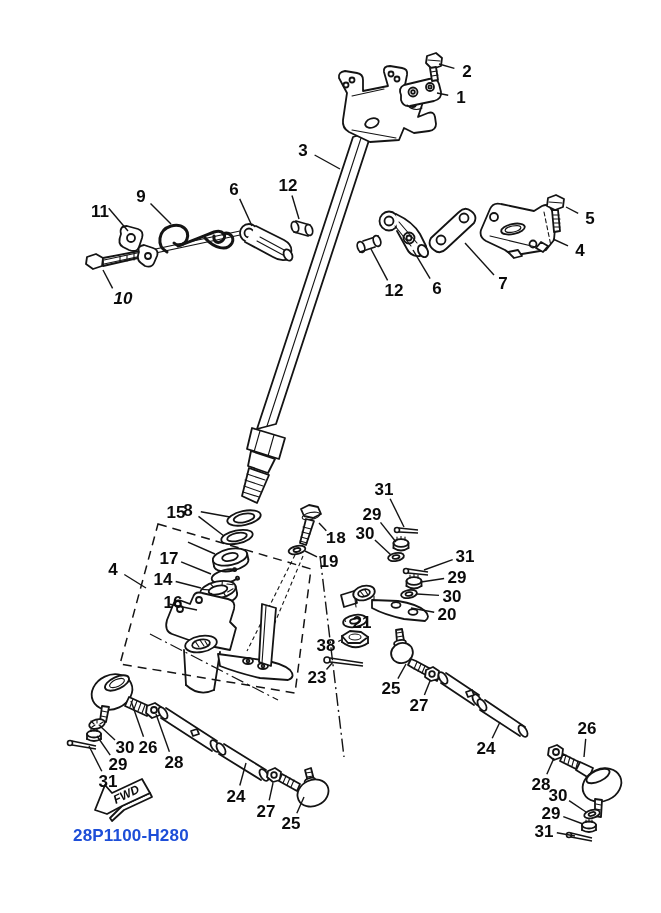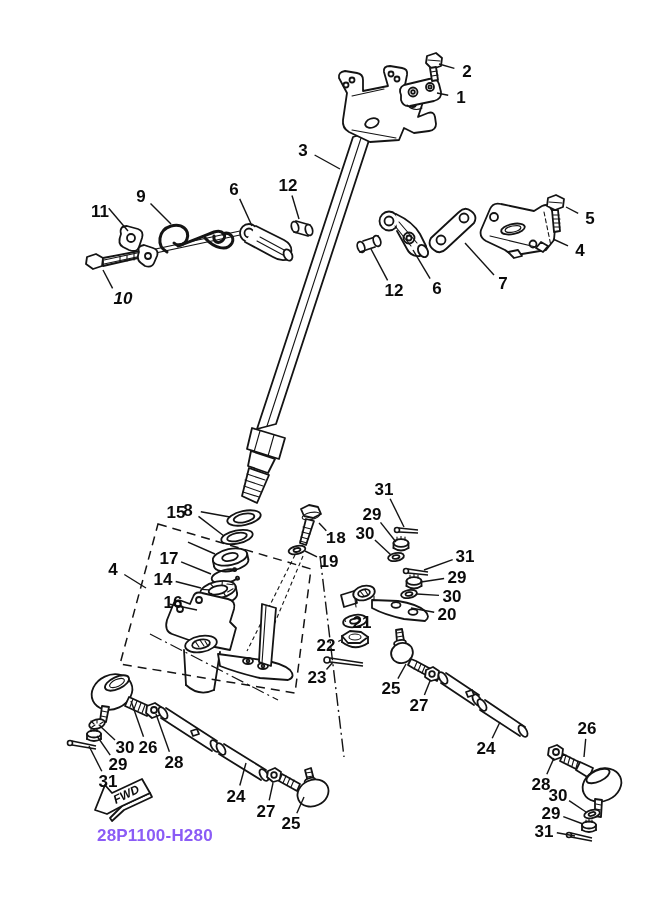--- a/index.html
+++ b/index.html
@@ -2,21 +2,21 @@
 <html><head>
 <meta charset="utf-8">
 <style>
   html,body{margin:0;padding:0;background:#fff;}
   .stage{position:relative;width:661px;height:913px;background:#fff;overflow:hidden;
          font-family:"Liberation Sans",sans-serif;}
   .stage svg{position:absolute;left:0;top:0;}
   .callout{position:absolute;transform:translate(-50%,-50%);font-weight:700;font-size:17px;
            color:#0b0b0b;white-space:nowrap;line-height:1;}
   .drawing-number{position:absolute;left:73px;top:826px;font-size:17px;font-weight:700;
-           color:#8b5cf6;letter-spacing:.2px;margin-left:24px;}
+           color:#1d4ed8;letter-spacing:.2px;}
   .part{stroke:#141414;stroke-width:1.8;fill:#ffffff;stroke-linejoin:round;stroke-linecap:round;}
   .thin{stroke:#141414;stroke-width:1.1;fill:none;}
   .nofill{fill:none;}
 </style>
 </head>
 <body>
 
 <div class="stage">
 <svg width="661" height="913" viewBox="0 0 661 913">
 
@@ -550,21 +550,21 @@
       <span class="callout" style="left: 336px; top: 538px; font-family: Liberation Mono, monospace;">18</span>
       <span class="callout" style="left: 329px; top: 561px;">19</span>
       <span class="callout" style="left: 384px; top: 489px;">31</span>
       <span class="callout" style="left: 372px; top: 514px;">29</span>
       <span class="callout" style="left: 365px; top: 533px;">30</span>
       <span class="callout" style="left: 465px; top: 556px;">31</span>
       <span class="callout" style="left: 457px; top: 577px;">29</span>
       <span class="callout" style="left: 452px; top: 596px;">30</span>
       <span class="callout" style="left: 447px; top: 614px;">20</span>
       <span class="callout" style="left: 332px; top: 622px; margin-left: 30px;">21</span>
-      <span class="callout" style="left: 326px; top: 645px;">22</span>
+      <span class="callout" style="left: 326px; top: 645px;">38</span>
       <span class="callout" style="left: 317px; top: 677px;">23</span>
       <span class="callout" style="left: 391px; top: 688px;">25</span>
       <span class="callout" style="left: 419px; top: 705px;">27</span>
       <span class="callout" style="left: 486px; top: 748px;">24</span>
       <span class="callout" style="left: 587px; top: 728px;">26</span>
       <span class="callout" style="left: 541px; top: 784px;">28</span>
       <span class="callout" style="left: 558px; top: 795px;">30</span>
       <span class="callout" style="left: 551px; top: 813px;">29</span>
       <span class="callout" style="left: 544px; top: 831px;">31</span>
       <span class="callout" style="left: 125px; top: 747px;">30</span>

